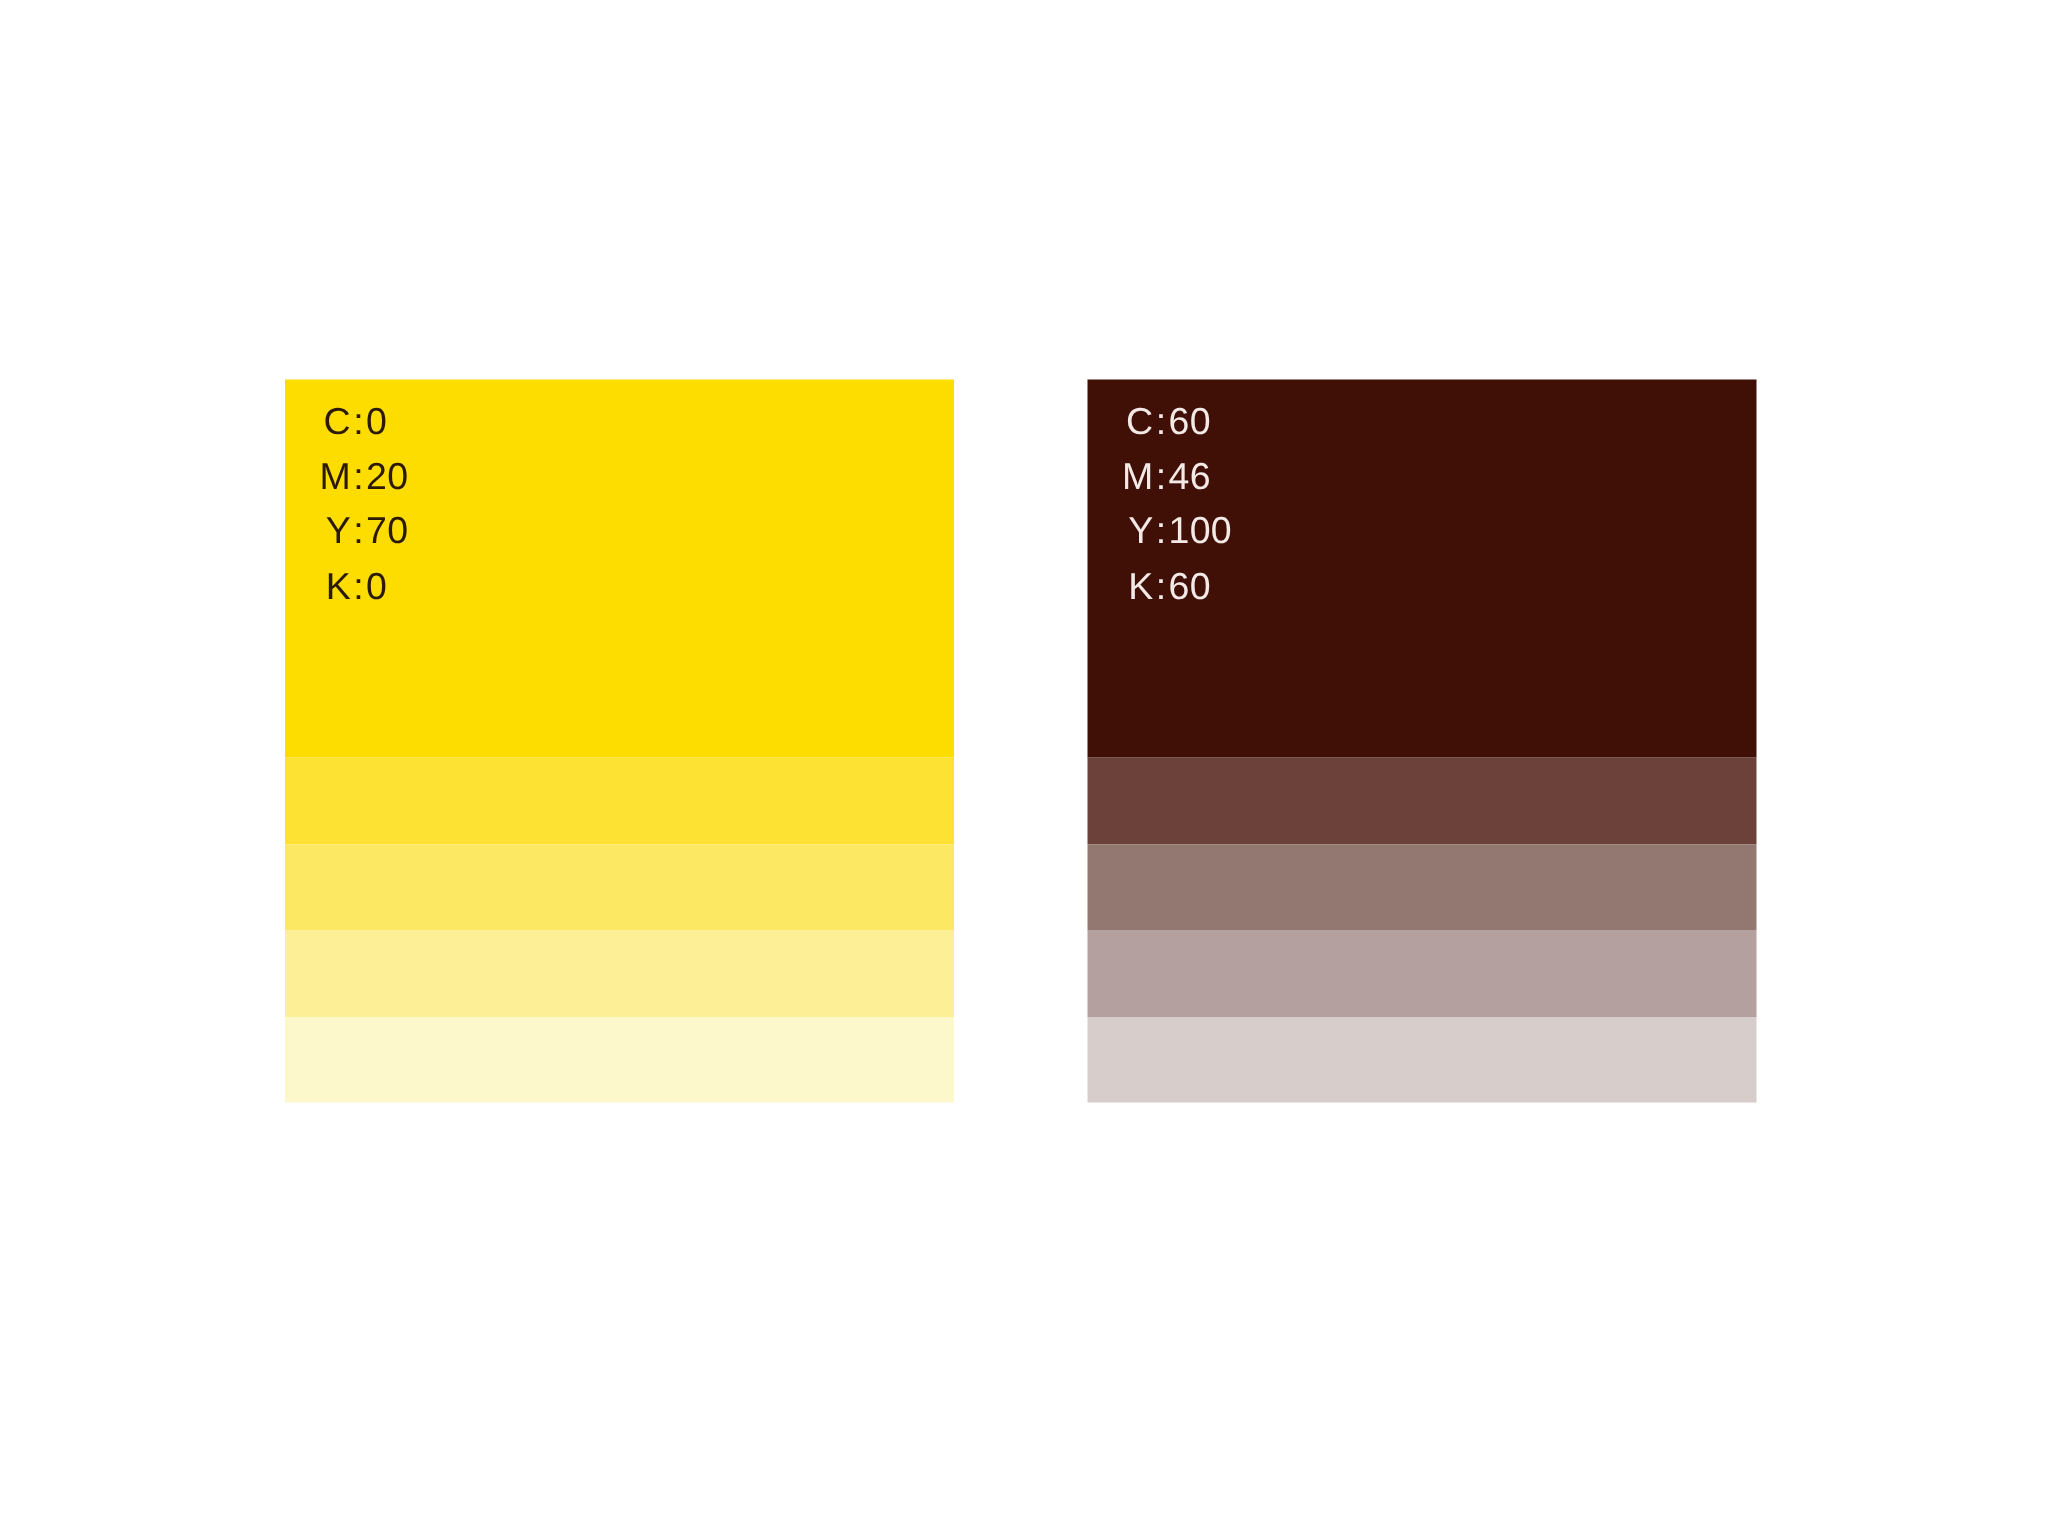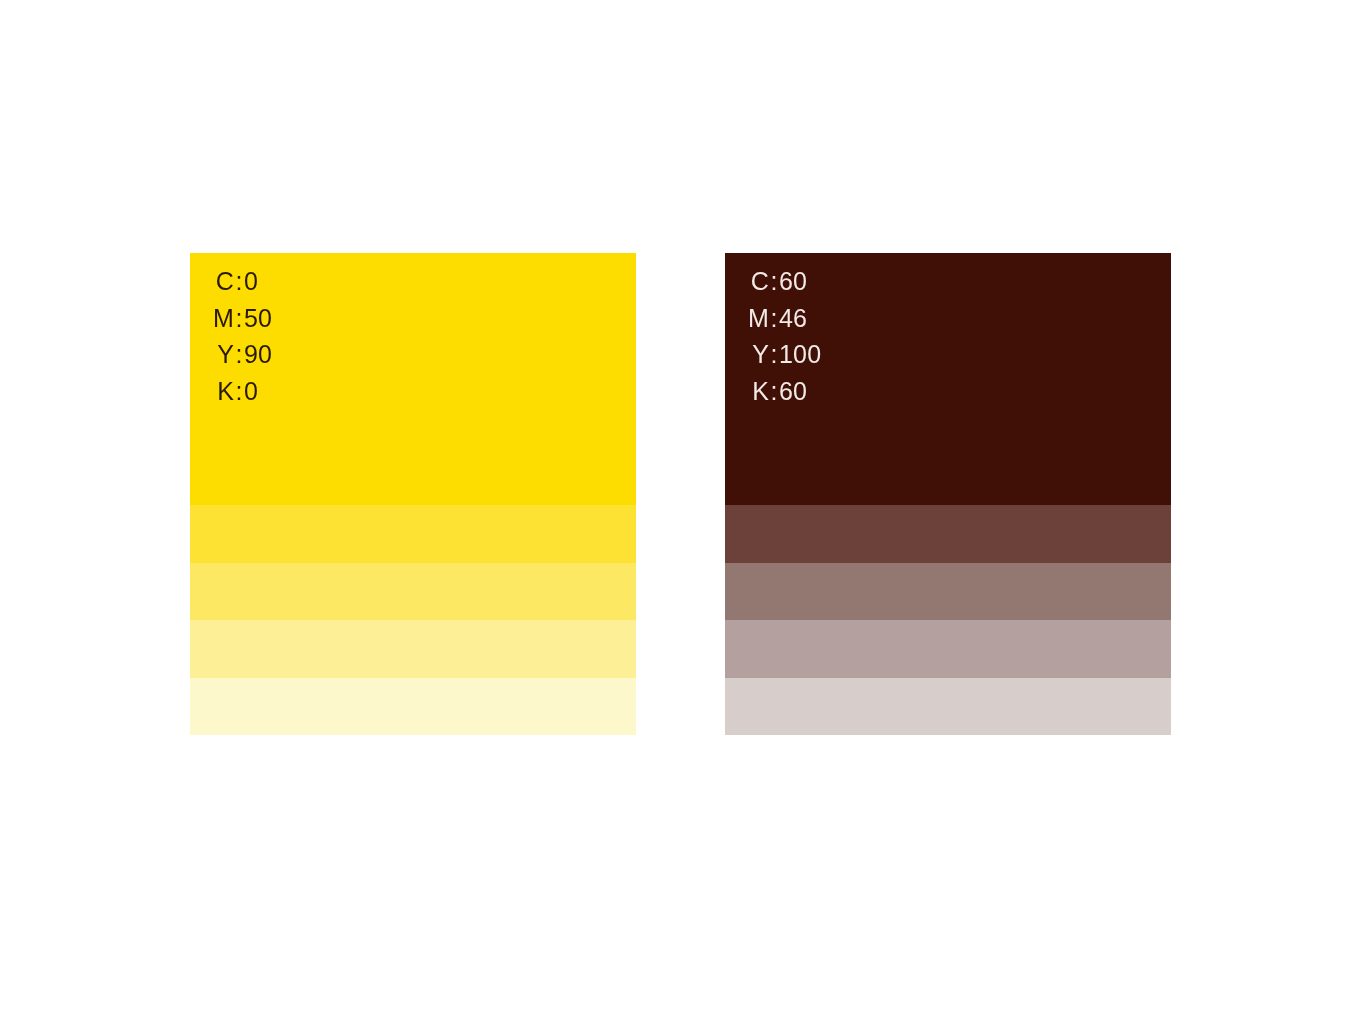--- a/index.html
+++ b/index.html
@@ -110,27 +110,27 @@
 
         <div class="cmyk-line">
           <span class="cmyk-key">C</span>
             <span class="cmyk-colon">:</span>
             <span class="cmyk-val">0</span>
         </div>
 
         <div class="cmyk-line">
           <span class="cmyk-key">M</span>
             <span class="cmyk-colon">:</span>
-            <span class="cmyk-val">50</span>
+            <span class="cmyk-val">20</span>
         </div>
 
         <div class="cmyk-line">
           <span class="cmyk-key">Y</span>
             <span class="cmyk-colon">:</span>
-            <span class="cmyk-val">90</span>
+            <span class="cmyk-val">70</span>
         </div>
 
         <div class="cmyk-line">
           <span class="cmyk-key">K</span>
             <span class="cmyk-colon">:</span>
             <span class="cmyk-val">0</span>
         </div>
 
       </div>
     </div>

